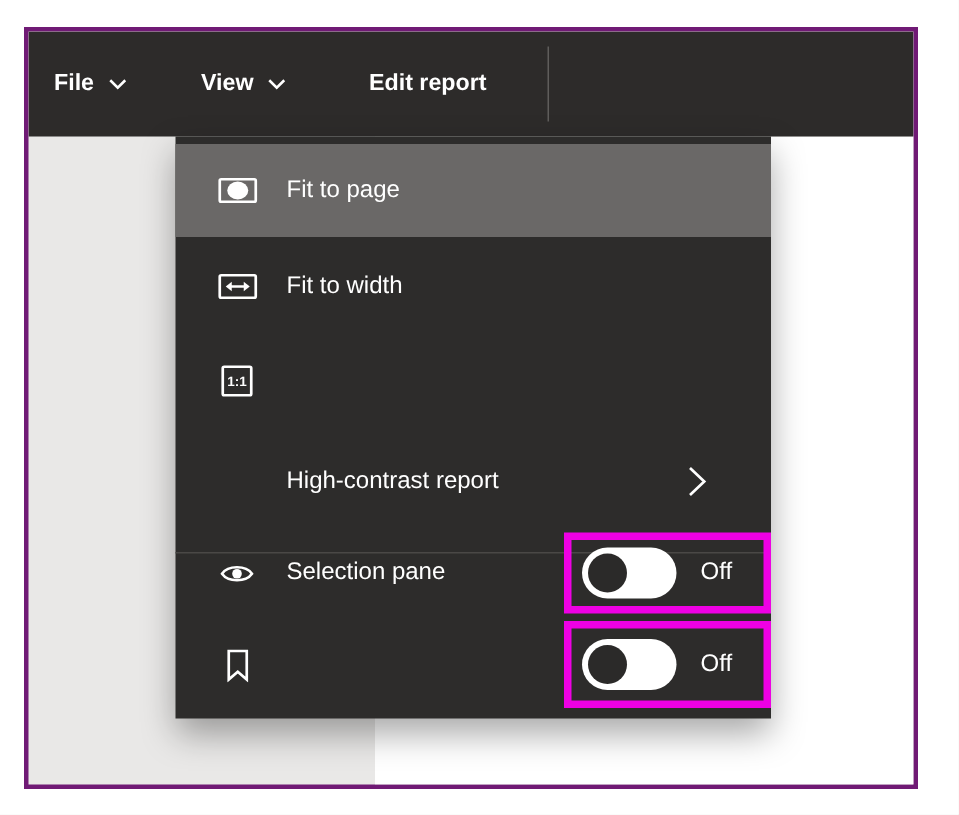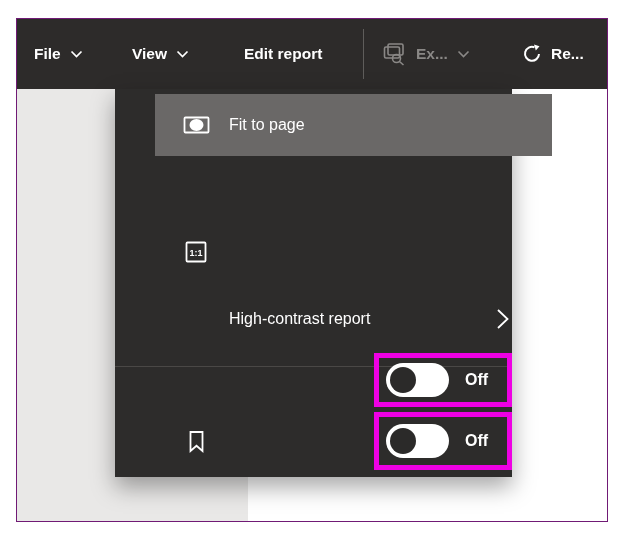--- a/index.html
+++ b/index.html
@@ -1,37 +1,37 @@
 <!DOCTYPE html>
 <html><head>
 <meta charset="utf-8">
 <style>
   html,body{margin:0;padding:0;background:#fff;}
   .shot{position:relative;width:639px;height:543px;background:#fff;font-family:"Liberation Sans",sans-serif;overflow:hidden;}
-  .frame{position:absolute;left:16px;top:18px;width:590px;height:502px;border:1px solid #701a75;background:#e9e8e7;overflow:hidden;}
+  .frame{position:absolute;left:16px;top:18px;width:590px;height:502px;border:3px solid #701a75;background:#e9e8e7;overflow:hidden;}
 
   
   .topbar{position:absolute;left:0;top:0;width:100%;height:70px;background:#2d2b2a;z-index:5;}
   .tb-item{position:absolute;top:0;height:70px;display:flex;align-items:center;gap:9px;color:#fff;font-size:15.5px;font-weight:600;cursor:default;}
   .tb-sep{position:absolute;left:346px;top:10px;width:1px;height:50px;background:#5f5d5b;}
   .disabled{color:#8a8886;}
 
   
   .menu{position:absolute;left:98px;top:70px;width:397px;height:388px;background:#2d2c2b;z-index:10;box-shadow:0 10px 22px rgba(0,0,0,.35);}
-  .mi{position:absolute;left:0;width:100%;display:flex;align-items:center;color:#fff;font-size:16px;margin-left:40px;}
+  .mi{position:absolute;left:0;width:100%;display:flex;align-items:center;color:#fff;font-size:16px;}
   .mi .ic{position:absolute;left:26px;width:30px;display:flex;justify-content:center;}
   .mi .lbl{position:absolute;left:74px;white-space:nowrap;}
   .mi-hl{background:#6a6867;}
   .msep{position:absolute;left:0;top:277px;width:100%;height:1px;background:#4a4846;}
   .chev-right{position:absolute;left:341px;top:50%;transform:translateY(-50%);}
 
   .hibox{position:absolute;left:259px;width:138px;border:5px solid #ee00e4;box-sizing:border-box;display:flex;align-items:center;}
   .toggle{margin-left:7px;width:63px;height:34px;background:#fff;border-radius:17px;position:relative;flex:none;cursor:pointer;}
   .knob{position:absolute;left:4px;top:4px;width:26px;height:26px;border-radius:50%;background:#2b2a29;}
-  .offtxt{margin-left:16px;color:#fff;font-size:16px;font-weight:700;}
+  .offtxt{margin-left:16px;color:#fff;font-size:16px;font-weight:400;}
 
   
   .page{position:absolute;left:231px;top:70px;right:0;bottom:0;background:#fff;}
   svg{display:block;}
 </style>
 </head>
 <body>
 
 <div class="shot">
   <div class="frame">
@@ -65,59 +65,45 @@
         <span class="ic">
           <svg width="13" height="9">
               <path d="M1.5 1.5 L6.5 6.5 L11.5 1.5" fill="none" stroke="#fff" stroke-width="1.7"></path>
             </svg>
         </span>
       </div>
       <div class="tb-item" style="left:227px">
         <span>Edit report</span>
       </div>
       <div class="tb-sep"></div>
-      <div class="tb-item disabled" style="left:364px">
-        <span>
-          <svg width="26" height="24" fill="none" stroke="#8a8886" stroke-width="1.6">
-            <rect x="7" y="2" width="15" height="11" rx="1.5"></rect>
-            <rect x="3.5" y="5" width="15" height="11" rx="1.5"></rect>
-            <circle cx="15.5" cy="16.5" r="4"></circle>
-            <line x1="18.5" y1="19.5" x2="22.5" y2="23"></line>
-          </svg>
-        </span>
-        <span>Ex...</span>
-        <span>
-          <svg width="13" height="9">
-              <path d="M1.5 1.5 L6.5 6.5 L11.5 1.5" fill="none" stroke="#8a8886" stroke-width="1.6"></path>
-            </svg>
-        </span>
-      </div>
-      <div class="tb-item" style="left:505px">
-        <span>
-          <svg width="20" height="20">
-            <path d="M12.5 3.2 A7 7 0 1 0 17 10" fill="none" stroke="#fff" stroke-width="2"></path>
-            <path d="M12 0.5 L17.5 2.2 L13.8 6.5 Z" fill="#fff"></path>
-          </svg>
-        </span>
-        <span>Re...</span>
-      </div>
     </div>
 
     <div class="menu">
 
       <div class="mi mi-hl" style="top:5px;height:62px">
         <span class="ic">
           <svg width="27" height="20">
               <rect x="1.5" y="2.5" width="24" height="15" rx="1" fill="none" stroke="#fff" stroke-width="1.8"></rect>
               <ellipse cx="13.5" cy="10" rx="7" ry="6" fill="#fff"></ellipse>
             </svg>
         </span>
         <span class="lbl">Fit to page</span>
       </div>
 
+      <div class="mi" style="top:69px;height:62px">
+        <span class="ic">
+          <svg width="27" height="20">
+              <rect x="1.5" y="2.5" width="24" height="15" rx="1" fill="none" stroke="#fff" stroke-width="1.8"></rect>
+              <line x1="7" y1="10" x2="20" y2="10" stroke="#fff" stroke-width="1.6"></line>
+              <path d="M9.5 6.8 L5.5 10 L9.5 13.2 Z" fill="#fff"></path>
+              <path d="M17.5 6.8 L21.5 10 L17.5 13.2 Z" fill="#fff"></path>
+            </svg>
+        </span>
+        <span class="lbl">Fit to width</span>
+      </div>
 
       <div class="mi" style="top:132px;height:62px">
         <span class="ic">
           <svg width="24" height="24">
               <rect x="2.5" y="2.5" width="19" height="19" rx="1" fill="none" stroke="#fff" stroke-width="1.8"></rect>
               <text x="12" y="15.5" text-anchor="middle" font-size="9" font-weight="bold" fill="#fff" font-family="Liberation Sans,sans-serif">1:1</text>
             </svg>
         </span>
       </div>
 
@@ -125,20 +111,29 @@
         <span class="lbl">High-contrast report</span>
         <span class="chev-right">
           <svg width="14" height="23">
               <path d="M2 2.5 L11.5 11.5 L2 20.5" fill="none" stroke="#fff" stroke-width="1.8"></path>
             </svg>
         </span>
       </div>
 
       <div class="msep"></div>
 
+      <div class="mi" style="top:264px;height:54px">
+        <span class="ic">
+          <svg width="24" height="17">
+              <path d="M2 8.5 C6 2.8, 18 2.8, 22 8.5 C18 14.2, 6 14.2, 2 8.5 Z" fill="none" stroke="#fff" stroke-width="1.7"></path>
+              <circle cx="12" cy="8.5" r="3.2" fill="#fff"></circle>
+            </svg>
+        </span>
+        <span class="lbl">Selection pane</span>
+      </div>
       <div class="hibox" style="top:264px;height:54px">
         <span class="toggle">
             <span class="knob"></span>
           </span>
         <span class="offtxt">Off</span>
       </div>
 
       <div class="mi" style="top:323px;height:58px">
         <span class="ic">
           <svg width="17" height="23">

